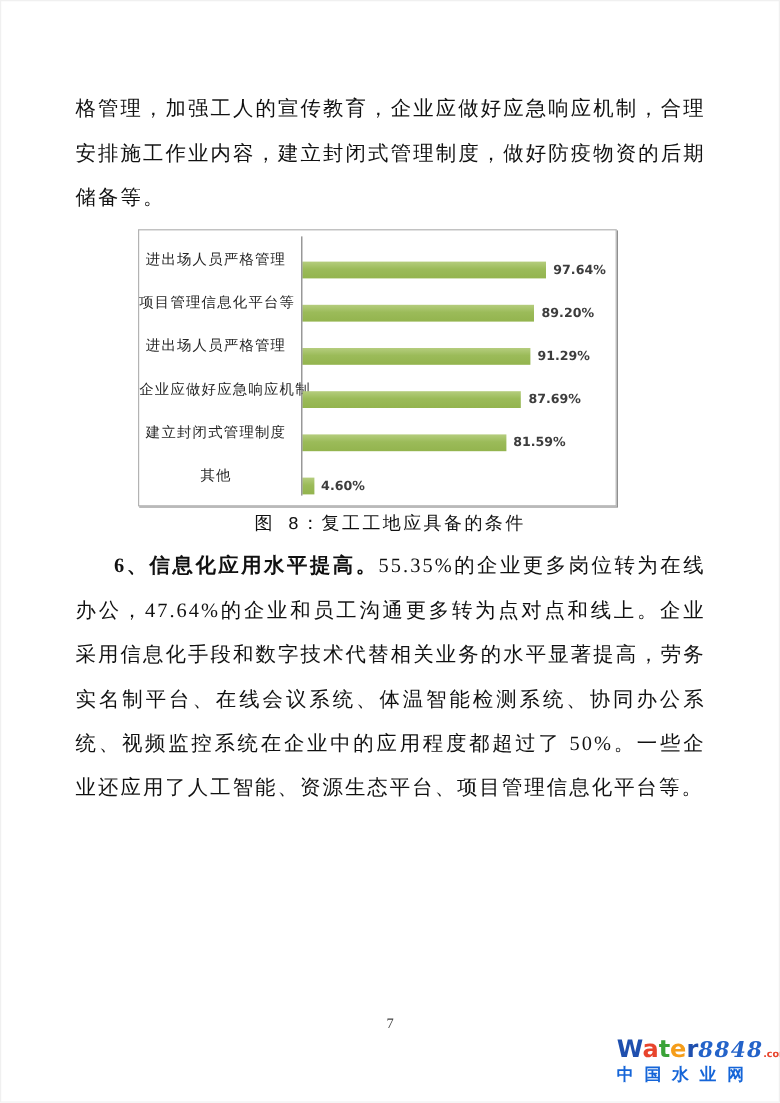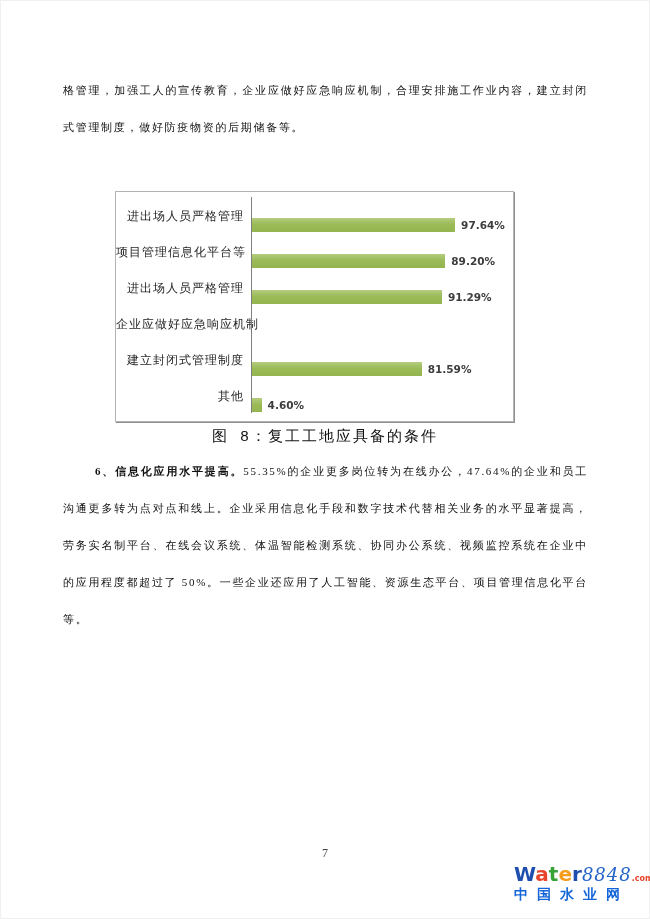--- a/index.html
+++ b/index.html
@@ -4,38 +4,38 @@
 <style>
   html,body{margin:0;padding:0;background:#ffffff;}
   .page{
     position:relative;width:650px;height:919px;background:#ffffff;
     font-family:"Liberation Serif", serif;color:#1a1a1a;overflow:hidden;
     box-shadow:inset 0 0 0 1px #f0f0f0;
   }
   
   .para{
     position:absolute;left:63px;width:525px;
-    font-size:11px;line-height:37px;letter-spacing:1.7px;
+    font-size:17px;line-height:37px;letter-spacing:1.7px;
     text-align:justify;text-justify:inter-character;color:#111111;
   }
   .para1{top:72px;}
   .para2{top:453px;}
   .para2 .lead{font-weight:bold;}
   .indent{display:inline-block;width:32px;}
   
   .chart-box{
     position:absolute;left:115px;top:191px;width:399px;height:231px;
     background:#ffffff;border:1px solid #b3b3b3;
     box-shadow:1px 1px 0 #8f8f8f;box-sizing:border-box;
   }
   .chart-plot{position:relative;width:100%;height:100%;padding-top:6px;box-sizing:border-box;}
   .chart-axis{position:absolute;left:135px;top:5px;bottom:8px;width:1px;background:#7f7f7f;}
   .chart-row{display:flex;align-items:center;height:36px;}
   .chart-cat{
-    width:128px;text-align:right;padding-right:7px;flex:0 0 128px;
+    width:128px;text-align:center;padding-right:7px;flex:0 0 128px;
     font-size:12px;color:#262626;letter-spacing:1px;white-space:nowrap;
     font-family:"Liberation Serif", serif;
   }
   .chart-barzone{display:flex;align-items:center;margin-left:1px;margin-top:18px;}
   .chart-bar{
     height:14px;
     background:linear-gradient(#b5cd7e 0%, #9bbb59 45%, #93b44e 100%);
   }
   .chart-val{
     margin-left:6px;font-family:"DejaVu Sans", sans-serif;
@@ -48,21 +48,21 @@
   }
   
   .pagenum{
     position:absolute;left:0;top:846px;width:650px;text-align:center;
     font-size:12px;color:#444444;
   }
   .watermark{position:absolute;left:514px;top:864px;width:132px;line-height:1;}
   .wm-line1{white-space:nowrap;}
   .wm-word span{font-family:"DejaVu Sans", sans-serif;font-weight:bold;font-size:20px;}
   .wm-num{
-    font-family:"DejaVu Serif", serif;font-style:italic;font-weight:normal;
+    font-family:"DejaVu Serif", serif;font-style:italic;font-weight:bold;
     font-size:18px;letter-spacing:1px;
   }
   .wm-tld{font-family:"DejaVu Sans", sans-serif;font-weight:bold;font-size:8px;}
   .wm-sub{
     margin-top:3px;font-family:Liberation Sans, sans-serif;font-weight:bold;
     font-size:14px;letter-spacing:9px;white-space:nowrap;
   }
 </style>
 </head>
 <body>
@@ -91,20 +91,24 @@
         </div>
         <div class="chart-row">
           <span class="chart-cat">进出场人员严格管理</span>
           <div class="chart-barzone">
             <div class="chart-bar" style="width: 189.9px; background: linear-gradient(rgb(181, 205, 126) 0%, rgb(155, 187, 89) 45%, rgb(147, 180, 78) 100%);"></div>
             <span class="chart-val">91.29%</span>
           </div>
         </div>
         <div class="chart-row">
           <span class="chart-cat">企业应做好应急响应机制</span>
+          <div class="chart-barzone">
+            <div class="chart-bar" style="width: 182.4px; background: linear-gradient(rgb(181, 205, 126) 0%, rgb(155, 187, 89) 45%, rgb(147, 180, 78) 100%);"></div>
+            <span class="chart-val">87.69%</span>
+          </div>
         </div>
         <div class="chart-row">
           <span class="chart-cat">建立封闭式管理制度</span>
           <div class="chart-barzone">
             <div class="chart-bar" style="width: 169.7px; background: linear-gradient(rgb(181, 205, 126) 0%, rgb(155, 187, 89) 45%, rgb(147, 180, 78) 100%);"></div>
             <span class="chart-val">81.59%</span>
           </div>
         </div>
         <div class="chart-row">
           <span class="chart-cat">其他</span>

